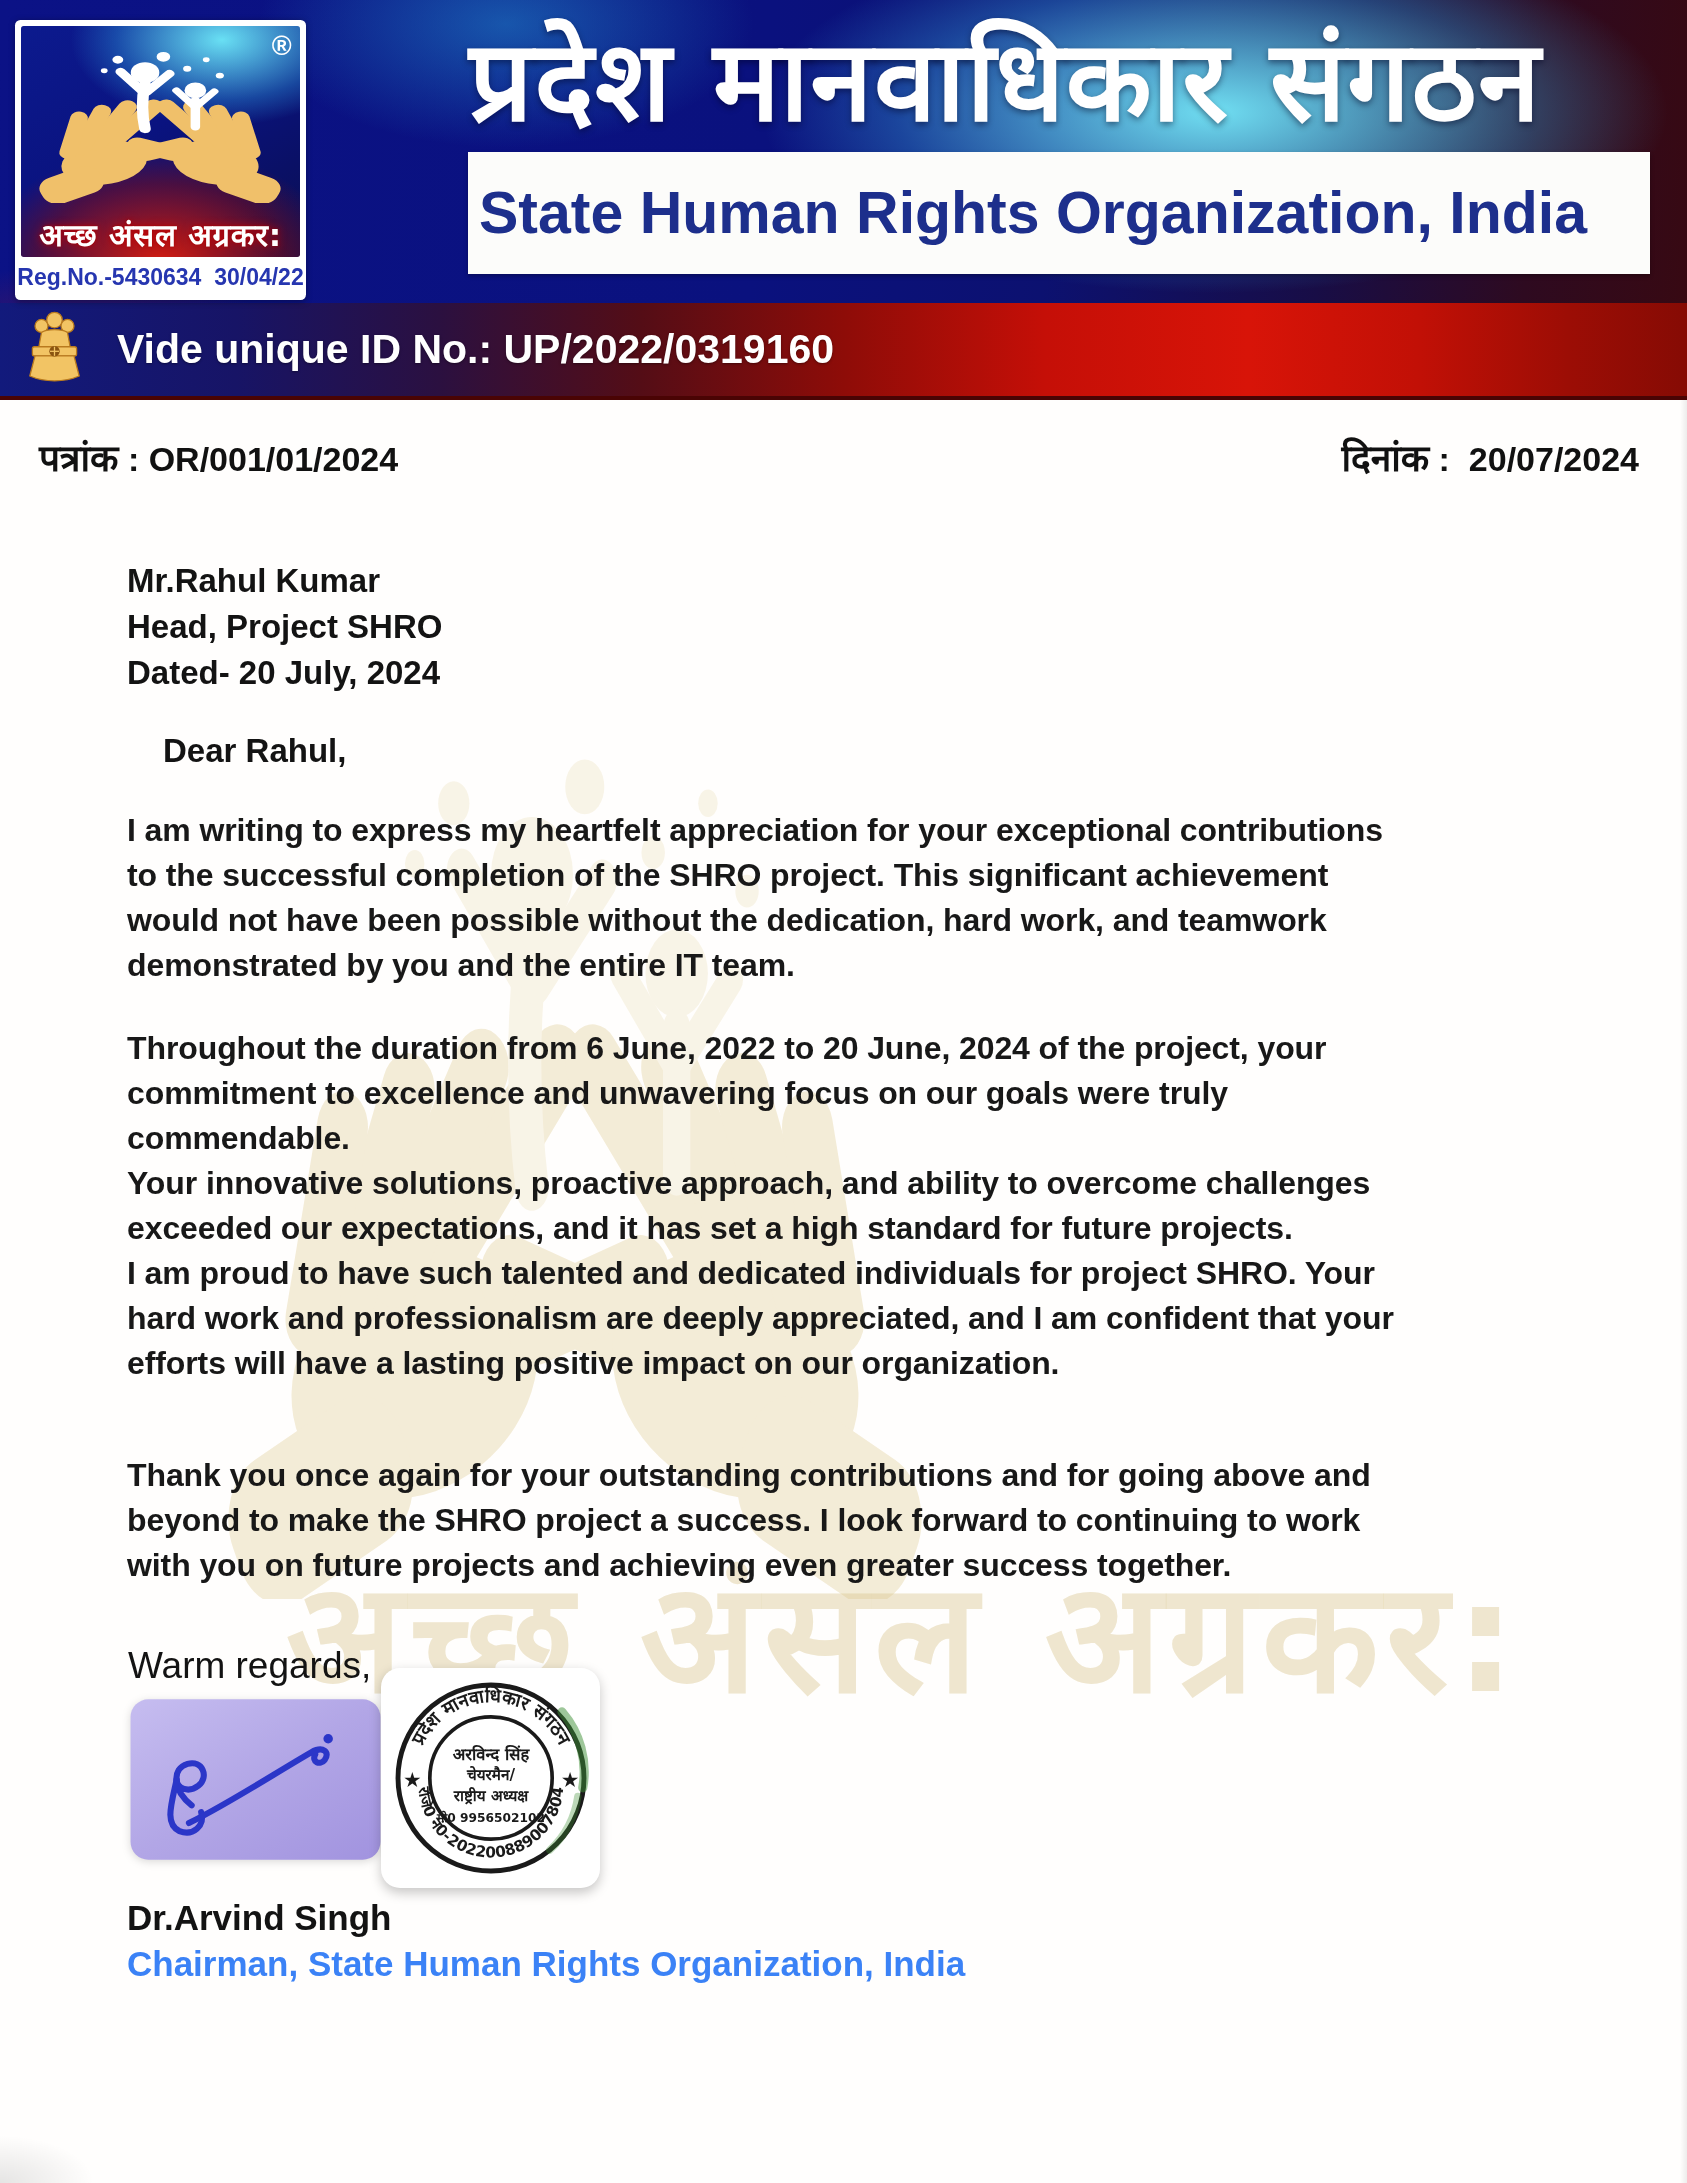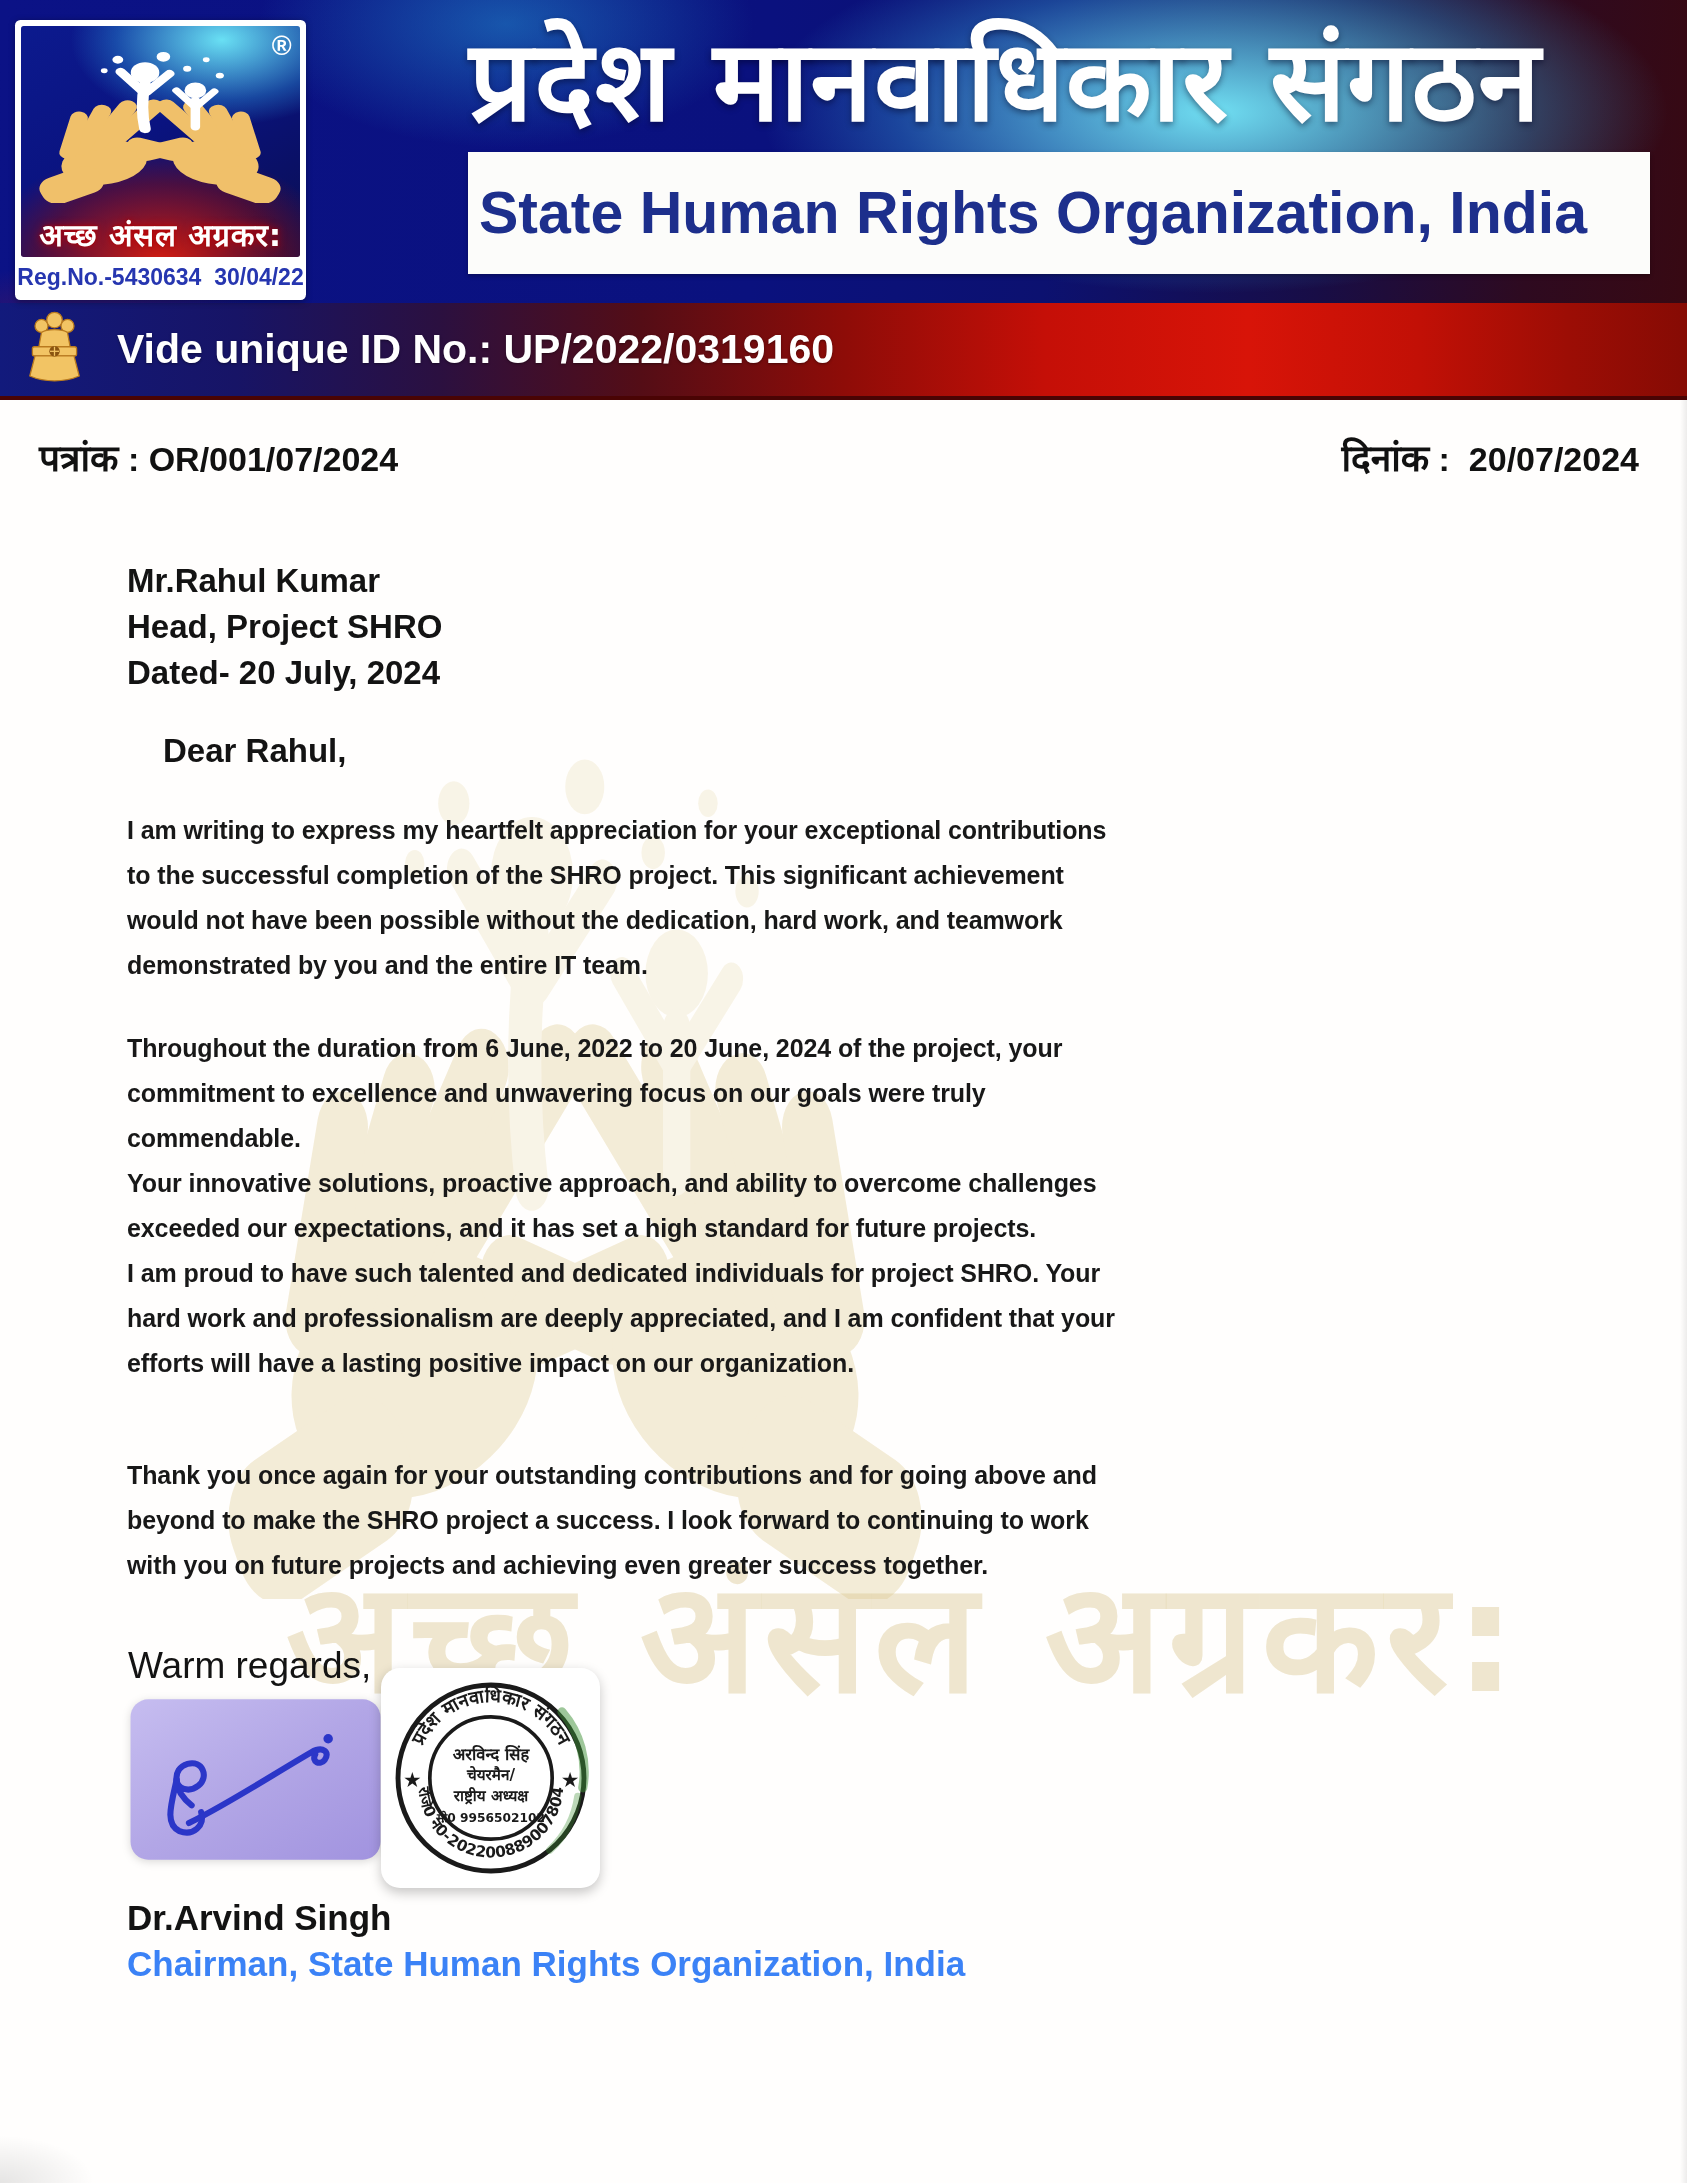--- a/index.html
+++ b/index.html
@@ -45,21 +45,21 @@
     color:#fff;letter-spacing:0.7px;text-shadow:0 0 8.2px rgba(200,0,0,.95),0 0 2.7px rgba(150,0,0,.9);}
   .logo-regno{position:absolute;left:0;right:0;bottom:0;height:33px;display:flex;align-items:center;justify-content:center;
     background:#fff;font-size:23px;font-weight:700;color:#2636b0;white-space:pre;}
 
   
   .ref-row{position:absolute;left:39px;right:48px;top:431px;display:flex;justify-content:space-between;align-items:baseline;}
   .ref-item{font-size:34px;font-weight:700;color:#111;white-space:pre;}
   .ref-item .hindi{font-size:37px;}
   .recipient{position:absolute;left:127px;top:558px;font-size:33px;font-weight:700;line-height:46px;color:#131313;}
   .salutation{position:absolute;left:127px;top:732px;font-size:33px;font-weight:700;color:#131313;margin-left:36px;}
-  .para{position:absolute;left:127px;font-size:25px;font-weight:700;color:#181818;line-height:45px;letter-spacing:-0.1px;}
+  .para{position:absolute;left:127px;font-size:32px;font-weight:700;color:#181818;line-height:45px;letter-spacing:-0.1px;}
   .p1{top:808px}.p2{top:1026px}.p3{top:1453px}
   .tline{white-space:nowrap;}
   .regards{position:absolute;left:128px;top:1645px;font-size:37px;font-weight:400;color:#131313;}
   .sig-svg{position:absolute;left:129px;top:1698px;width:253px;height:163px;filter:drop-shadow(0 2px 4.1px rgba(0,0,0,.15));}
   .stamp-card{position:absolute;left:381px;top:1668px;width:219px;height:220px;background:#fff;border-radius:19px;
     box-shadow:0 4.1px 12.2px rgba(0,0,0,.22);display:flex;align-items:center;justify-content:center;}
   .stamp-svg{width:208px;height:208px;}
   .st-txt{font-family:"DejaVu Sans",sans-serif;font-weight:700;fill:#1a1a1a;}
   .signatory-name{position:absolute;left:127px;top:1898px;font-size:35px;font-weight:700;color:#131313;}
   .signatory-title{position:absolute;left:127px;top:1944px;font-size:35px;font-weight:700;color:#3b82f6;}
@@ -152,21 +152,21 @@
               <use href="#hands-def"></use>
             </svg>
           <div class="logo-tagline hindi">अच्छ अंसल अग्रकर:</div>
         </div>
         <div class="logo-regno">Reg.No.-5430634  30/04/22</div>
       </div>
     </div>
   </header>
 
   <div class="ref-row">
-    <div class="ref-item"><span class="hindi">पत्रांक</span><span> : OR/001/07/2024</span></div>
+    <div class="ref-item"><span class="hindi">पत्रांक</span><span> : OR/001/01/2024</span></div>
     <div class="ref-item"><span class="hindi">दिनांक</span><span> :  20/07/2024</span></div>
   </div>
 
   <div class="recipient">
     <div>Mr.Rahul Kumar</div>
     <div>Head, Project SHRO</div>
     <div>Dated- 20 July, 2024</div>
   </div>
 
   <div class="salutation">Dear Rahul,</div>

